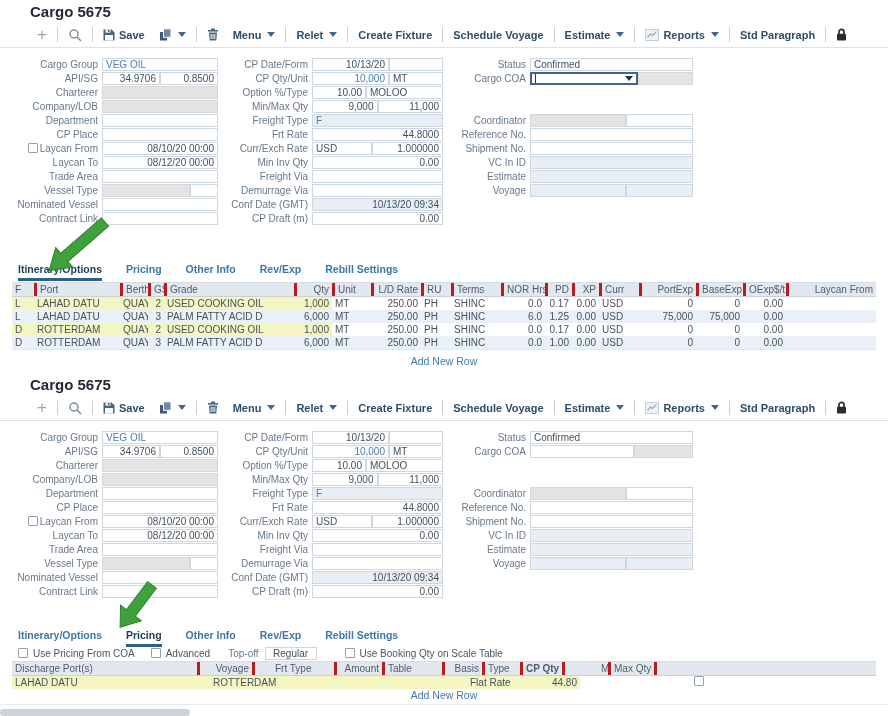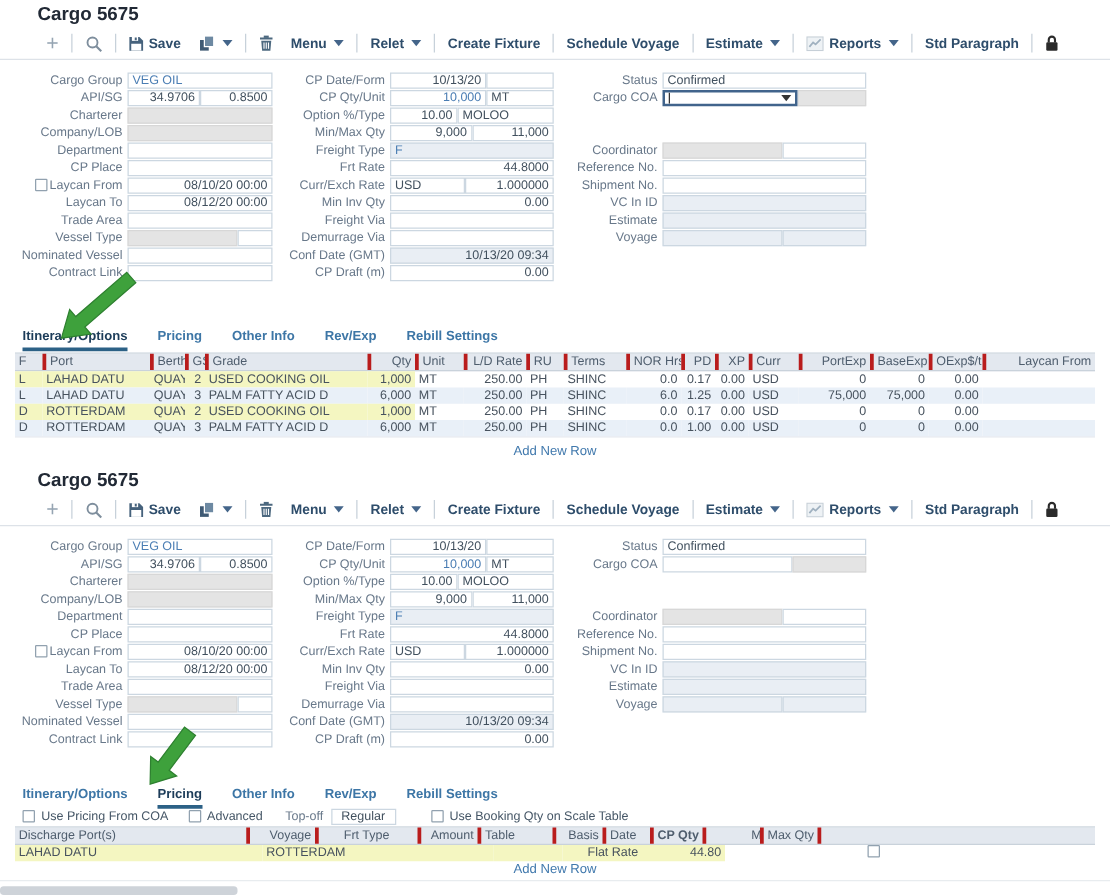--- a/index.html
+++ b/index.html
@@ -952,21 +952,21 @@
   </div>
 
   <div class="grid">
       <div class="trow thead">
         <div class="tc" style="flex: 0 0 185px;">Discharge Port(s)</div>
         <div class="tc r" style="flex: 0 0 55px;">Voyage</div>
         <div class="tc" style="flex: 0 0 82px; padding-left: 20px;">Frt Type</div>
         <div class="tc r" style="flex: 0 0 48px;">Amount</div>
         <div class="tc" style="flex: 0 0 60px;">Table</div>
         <div class="tc r" style="flex: 0 0 40px;">Basis</div>
-        <div class="tc" style="flex: 0 0 38px;">Date</div>
+        <div class="tc" style="flex: 0 0 38px;">Type</div>
         <div class="tc r" style="flex: 0 0 42px; font-weight: bold;">CP Qty</div>
         <div class="tc r" style="flex: 0 0 46px; padding-left: 36px;">Min Qty</div>
         <div class="tc r" style="flex: 0 0 46px;">Max Qty</div>
         <div class="tc" style="flex: 1 1 0px;"></div>
       </div>
       <div class="trow">
         <div class="tc yel" style="flex: 0 0 198px;">LAHAD DATU</div>
         <div class="tc yel" style="flex: 0 0 185px;">ROTTERDAM</div>
         <div class="tc r yel" style="flex: 0 0 55px;"></div>
         <div class="tc yel" style="flex: 0 0 82px; padding-left: 20px;">Flat Rate</div>

